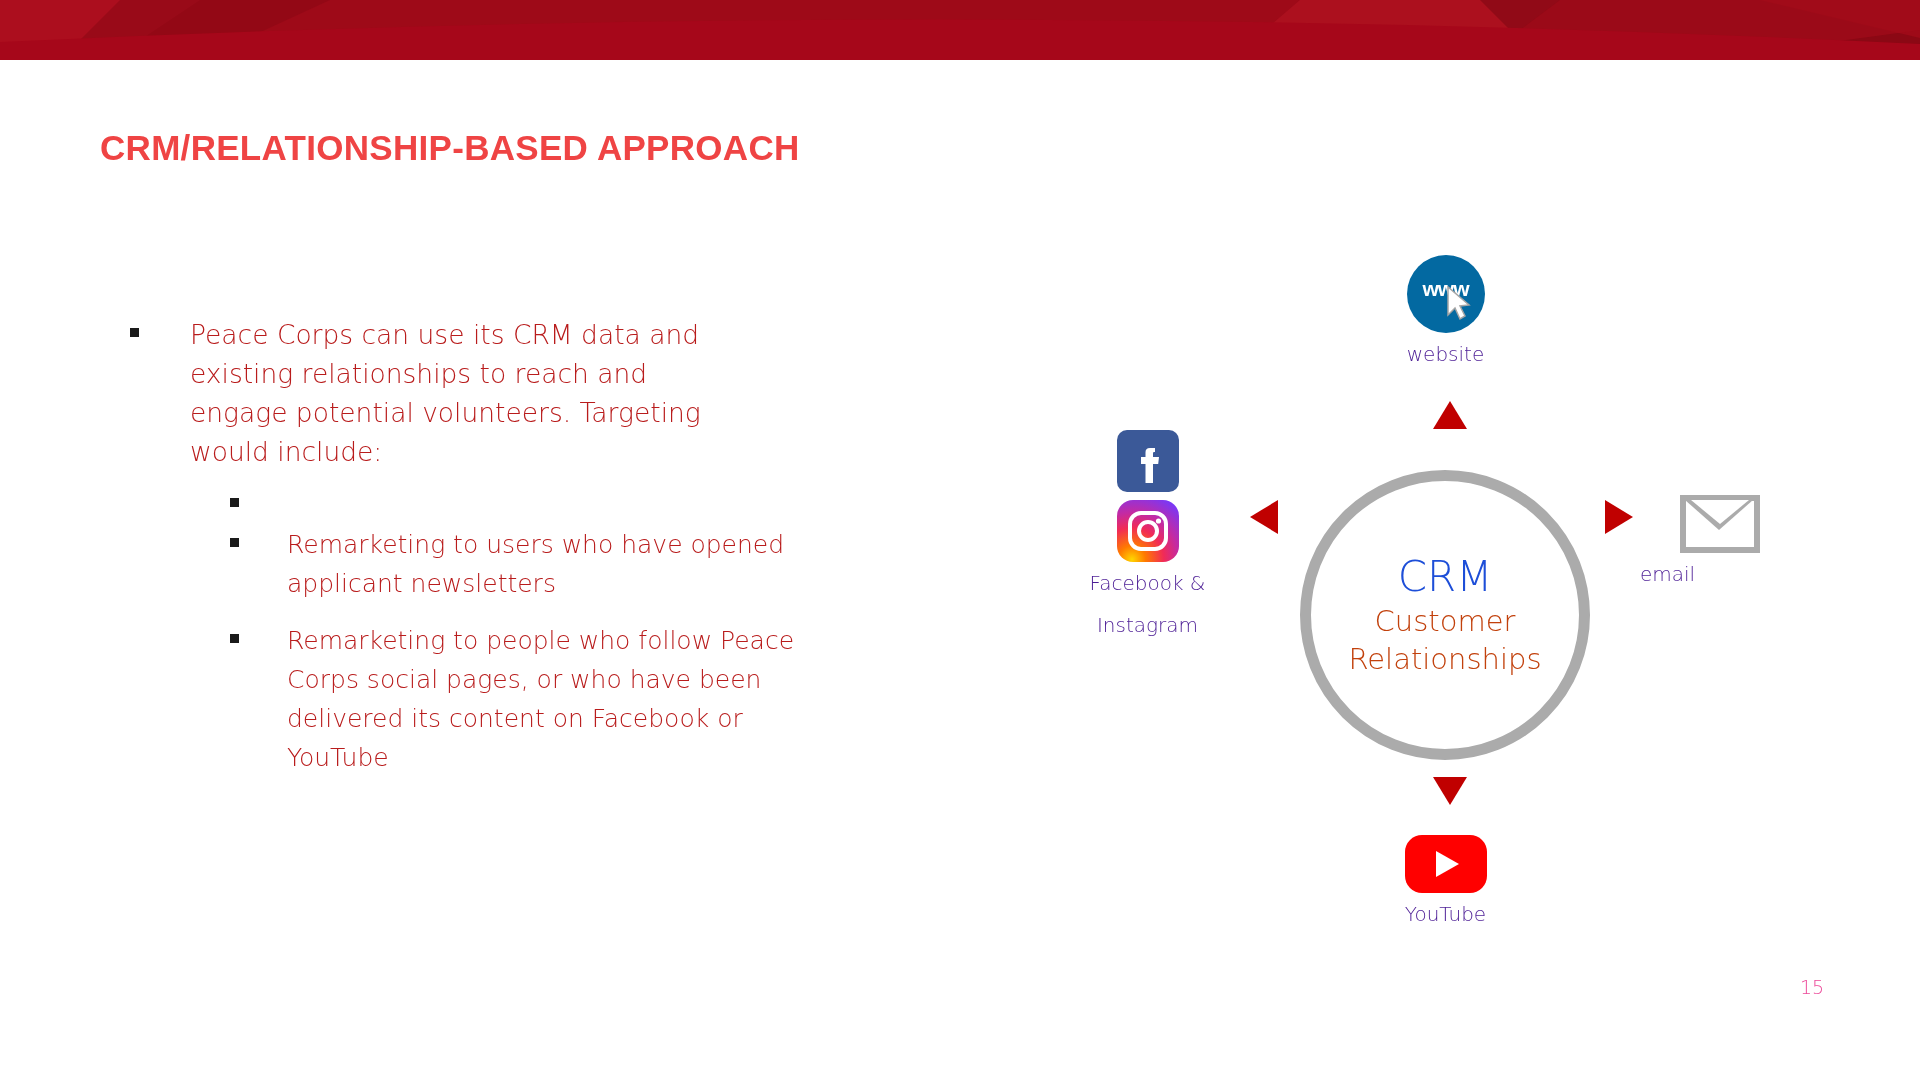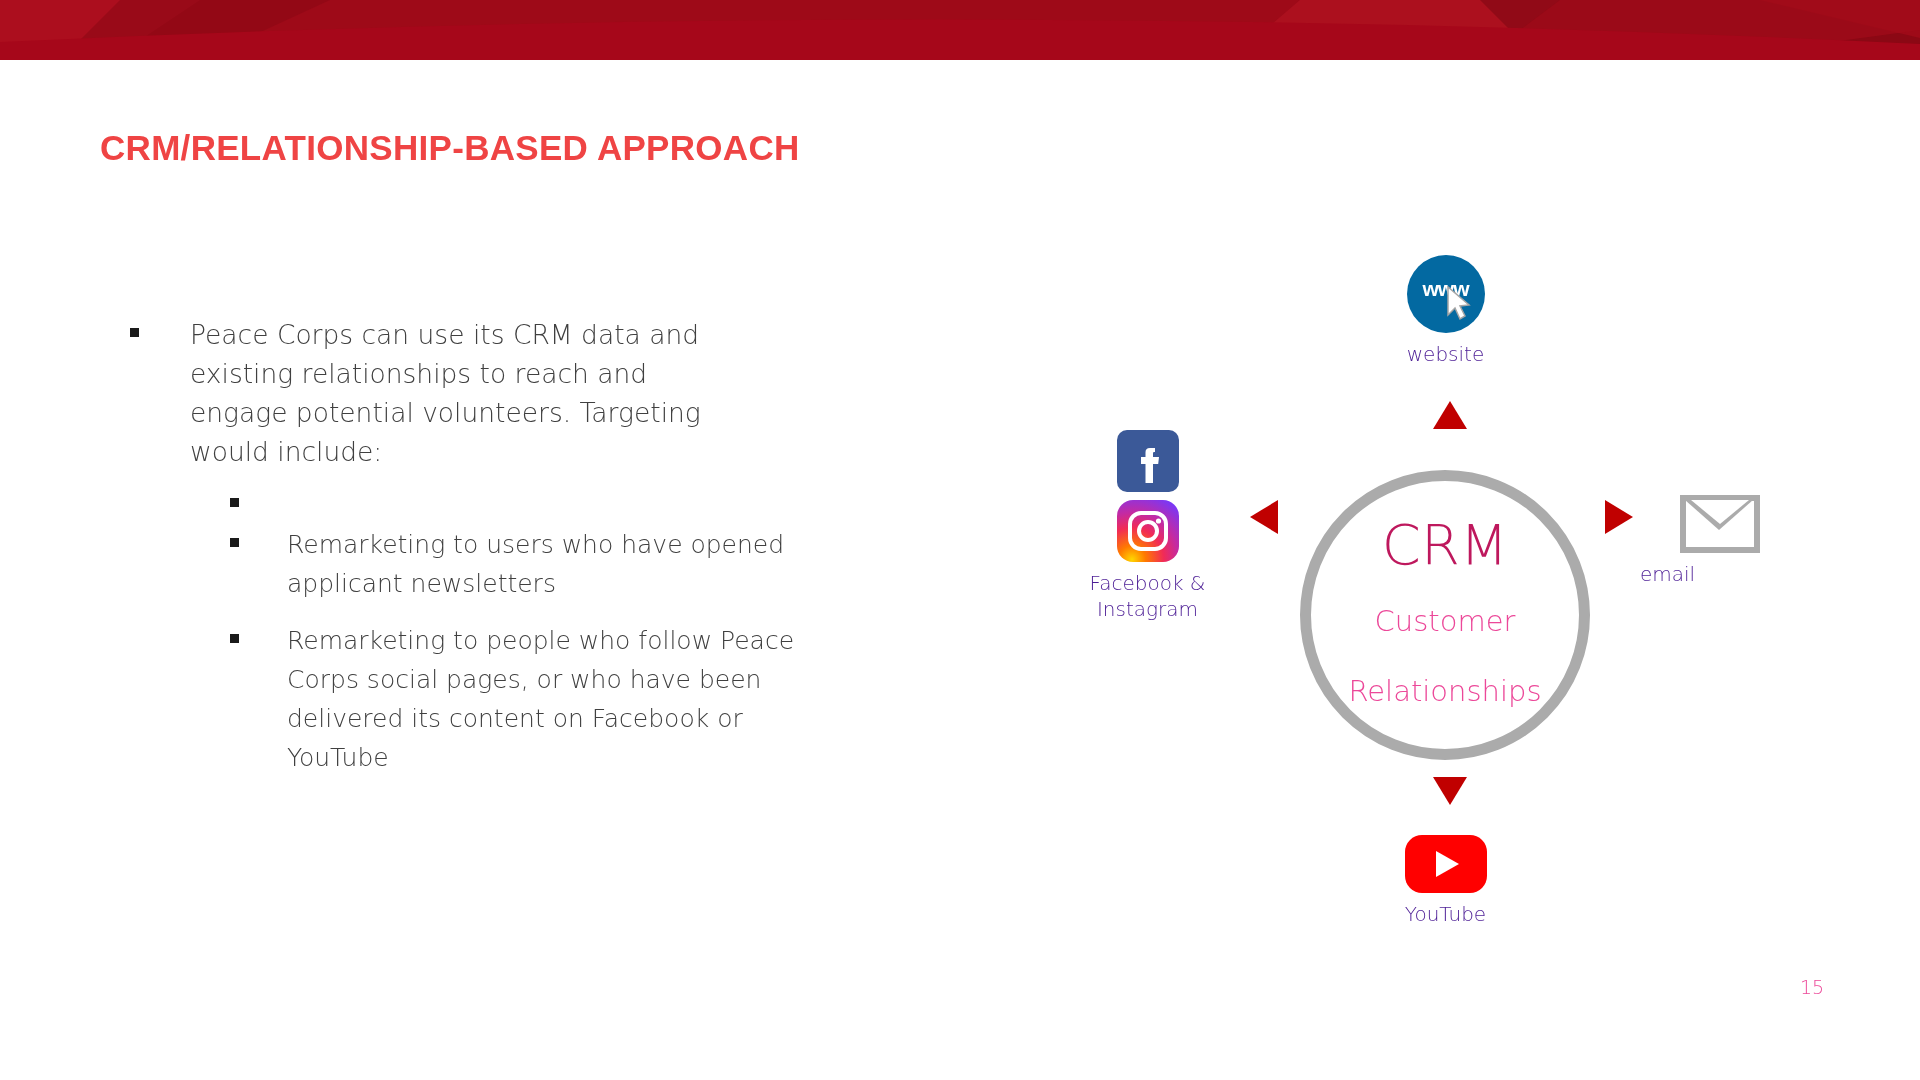--- a/index.html
+++ b/index.html
@@ -55,21 +55,21 @@
   .bullet-row.lvl2 { padding-left: 100px; margin-bottom: 18px; }
 
   .marker {
     width: 9px;
     height: 9px;
     background: #1a1a1a;
     flex: 0 0 9px;
     margin-top: 13px;
   }
   .bullet-text {
-    color: #404040;
+    color: #b91c1c;
     font-family: "DejaVu Sans", sans-serif;
     font-weight: 300;
   }
   .lvl1 .bullet-text {
     font-size: 26.5px;
     line-height: 39px;
     margin-left: 51px;
     width: 540px;
   }
   .lvl2 .bullet-text {
@@ -97,34 +97,33 @@
     height: 290px;
     border: 11px solid #ABABAB;
     border-radius: 50%;
     box-sizing: border-box;
     display: flex;
     flex-direction: column;
     align-items: center;
     justify-content: center;
   }
   .crm-title {
-    font-size: 56px;
-    color: #be185d;
+    font-size: 42px;
+    color: #1d4ed8;
     font-family: "DejaVu Sans", sans-serif;
     font-weight: 300;
     line-height: 50px;
   }
   .crm-sub {
     font-size: 29px;
-    color: #ec4899;
+    color: #c2410c;
     font-family: "DejaVu Sans", sans-serif;
     font-weight: 300;
     line-height: 38px;
     text-align: center;
-    margin-top: 32px;
   }
 
   
   .node-website {
     position: absolute;
     left: 333px;
     top: 0px;
     width: 145px;
     text-align: center;
   }
@@ -363,21 +362,21 @@
       </svg>
     </div>
     <div class="insta-icon">
       <svg width="62" height="62" viewBox="0 0 62 62">
         <rect x="13" y="13" width="36" height="36" rx="11" ry="11" fill="none" stroke="#ffffff" stroke-width="4"></rect>
         <circle cx="31" cy="31" r="9" fill="none" stroke="#ffffff" stroke-width="4"></circle>
         <circle cx="41.5" cy="21" r="2.6" fill="#ffffff"></circle>
       </svg>
     </div>
     <div class="node-label">Facebook &amp;</div>
-    <div class="node-label" style="margin-top:0">Instagram</div>
+    <div class="node-label" style="margin-top:16px">Instagram</div>
   </div>
 
   <div class="node-youtube">
     <div class="yt-icon">
       <div class="yt-play"></div>
     </div>
     <div class="node-label">YouTube</div>
   </div>
 
 </div>

